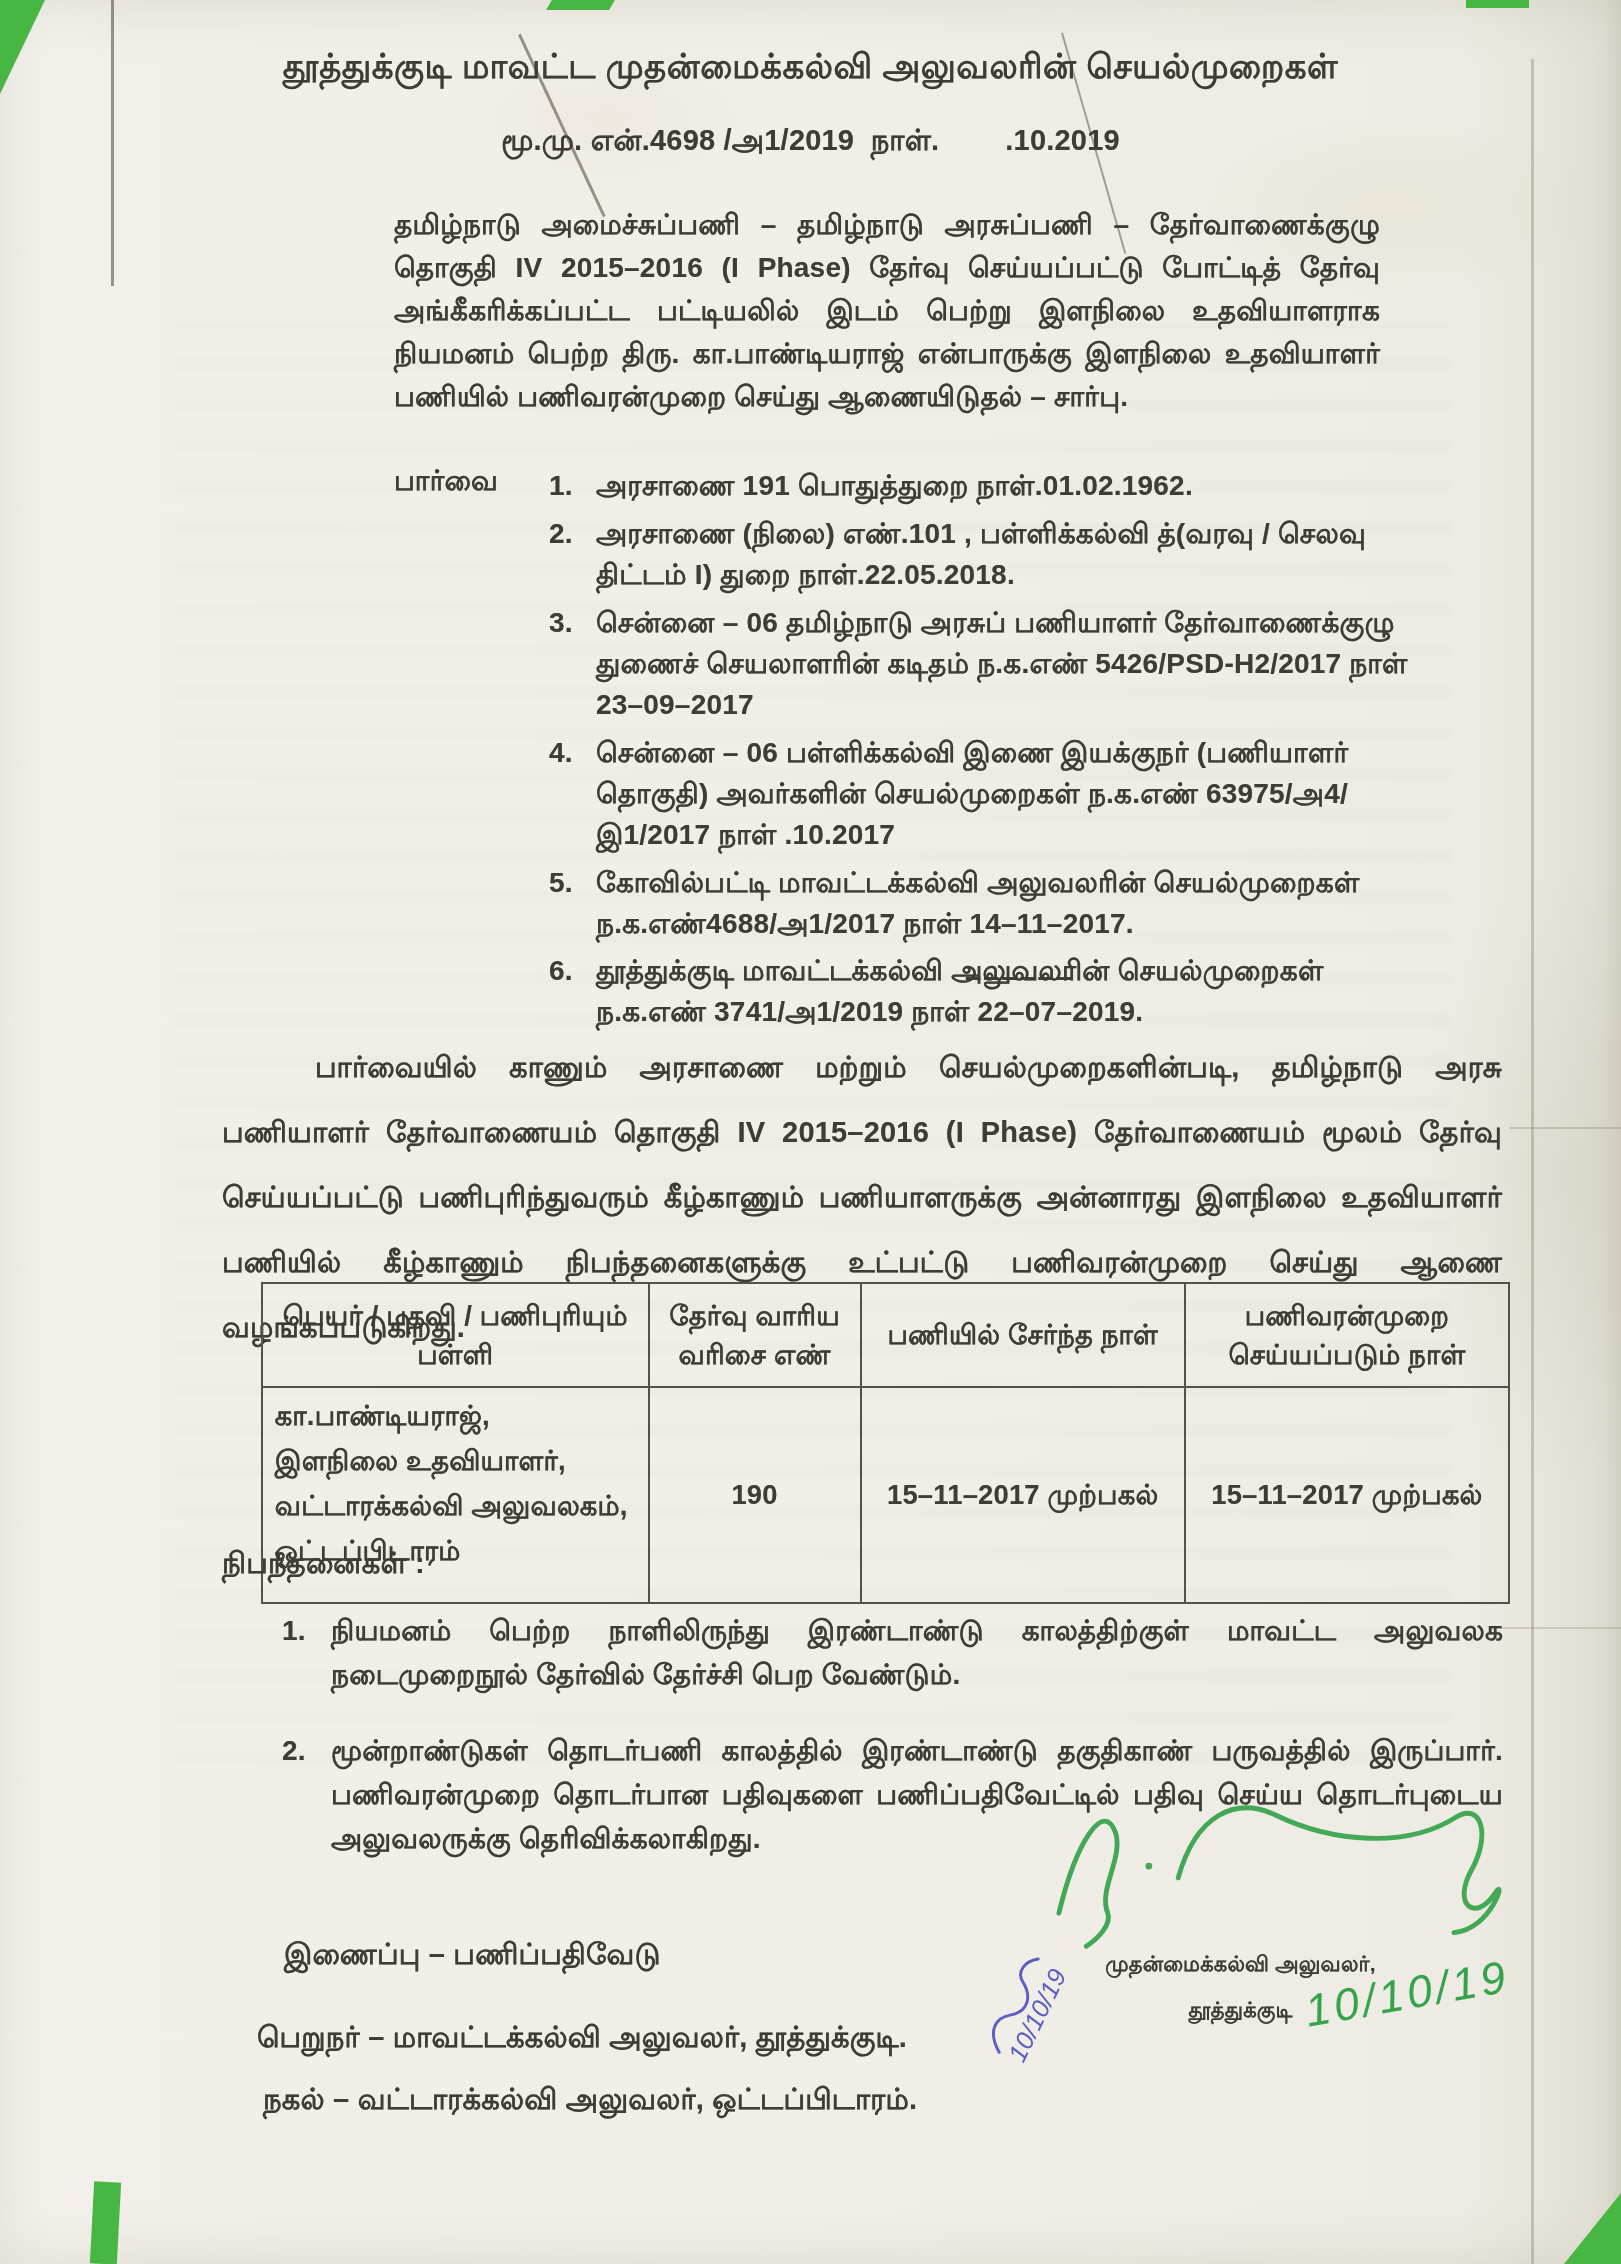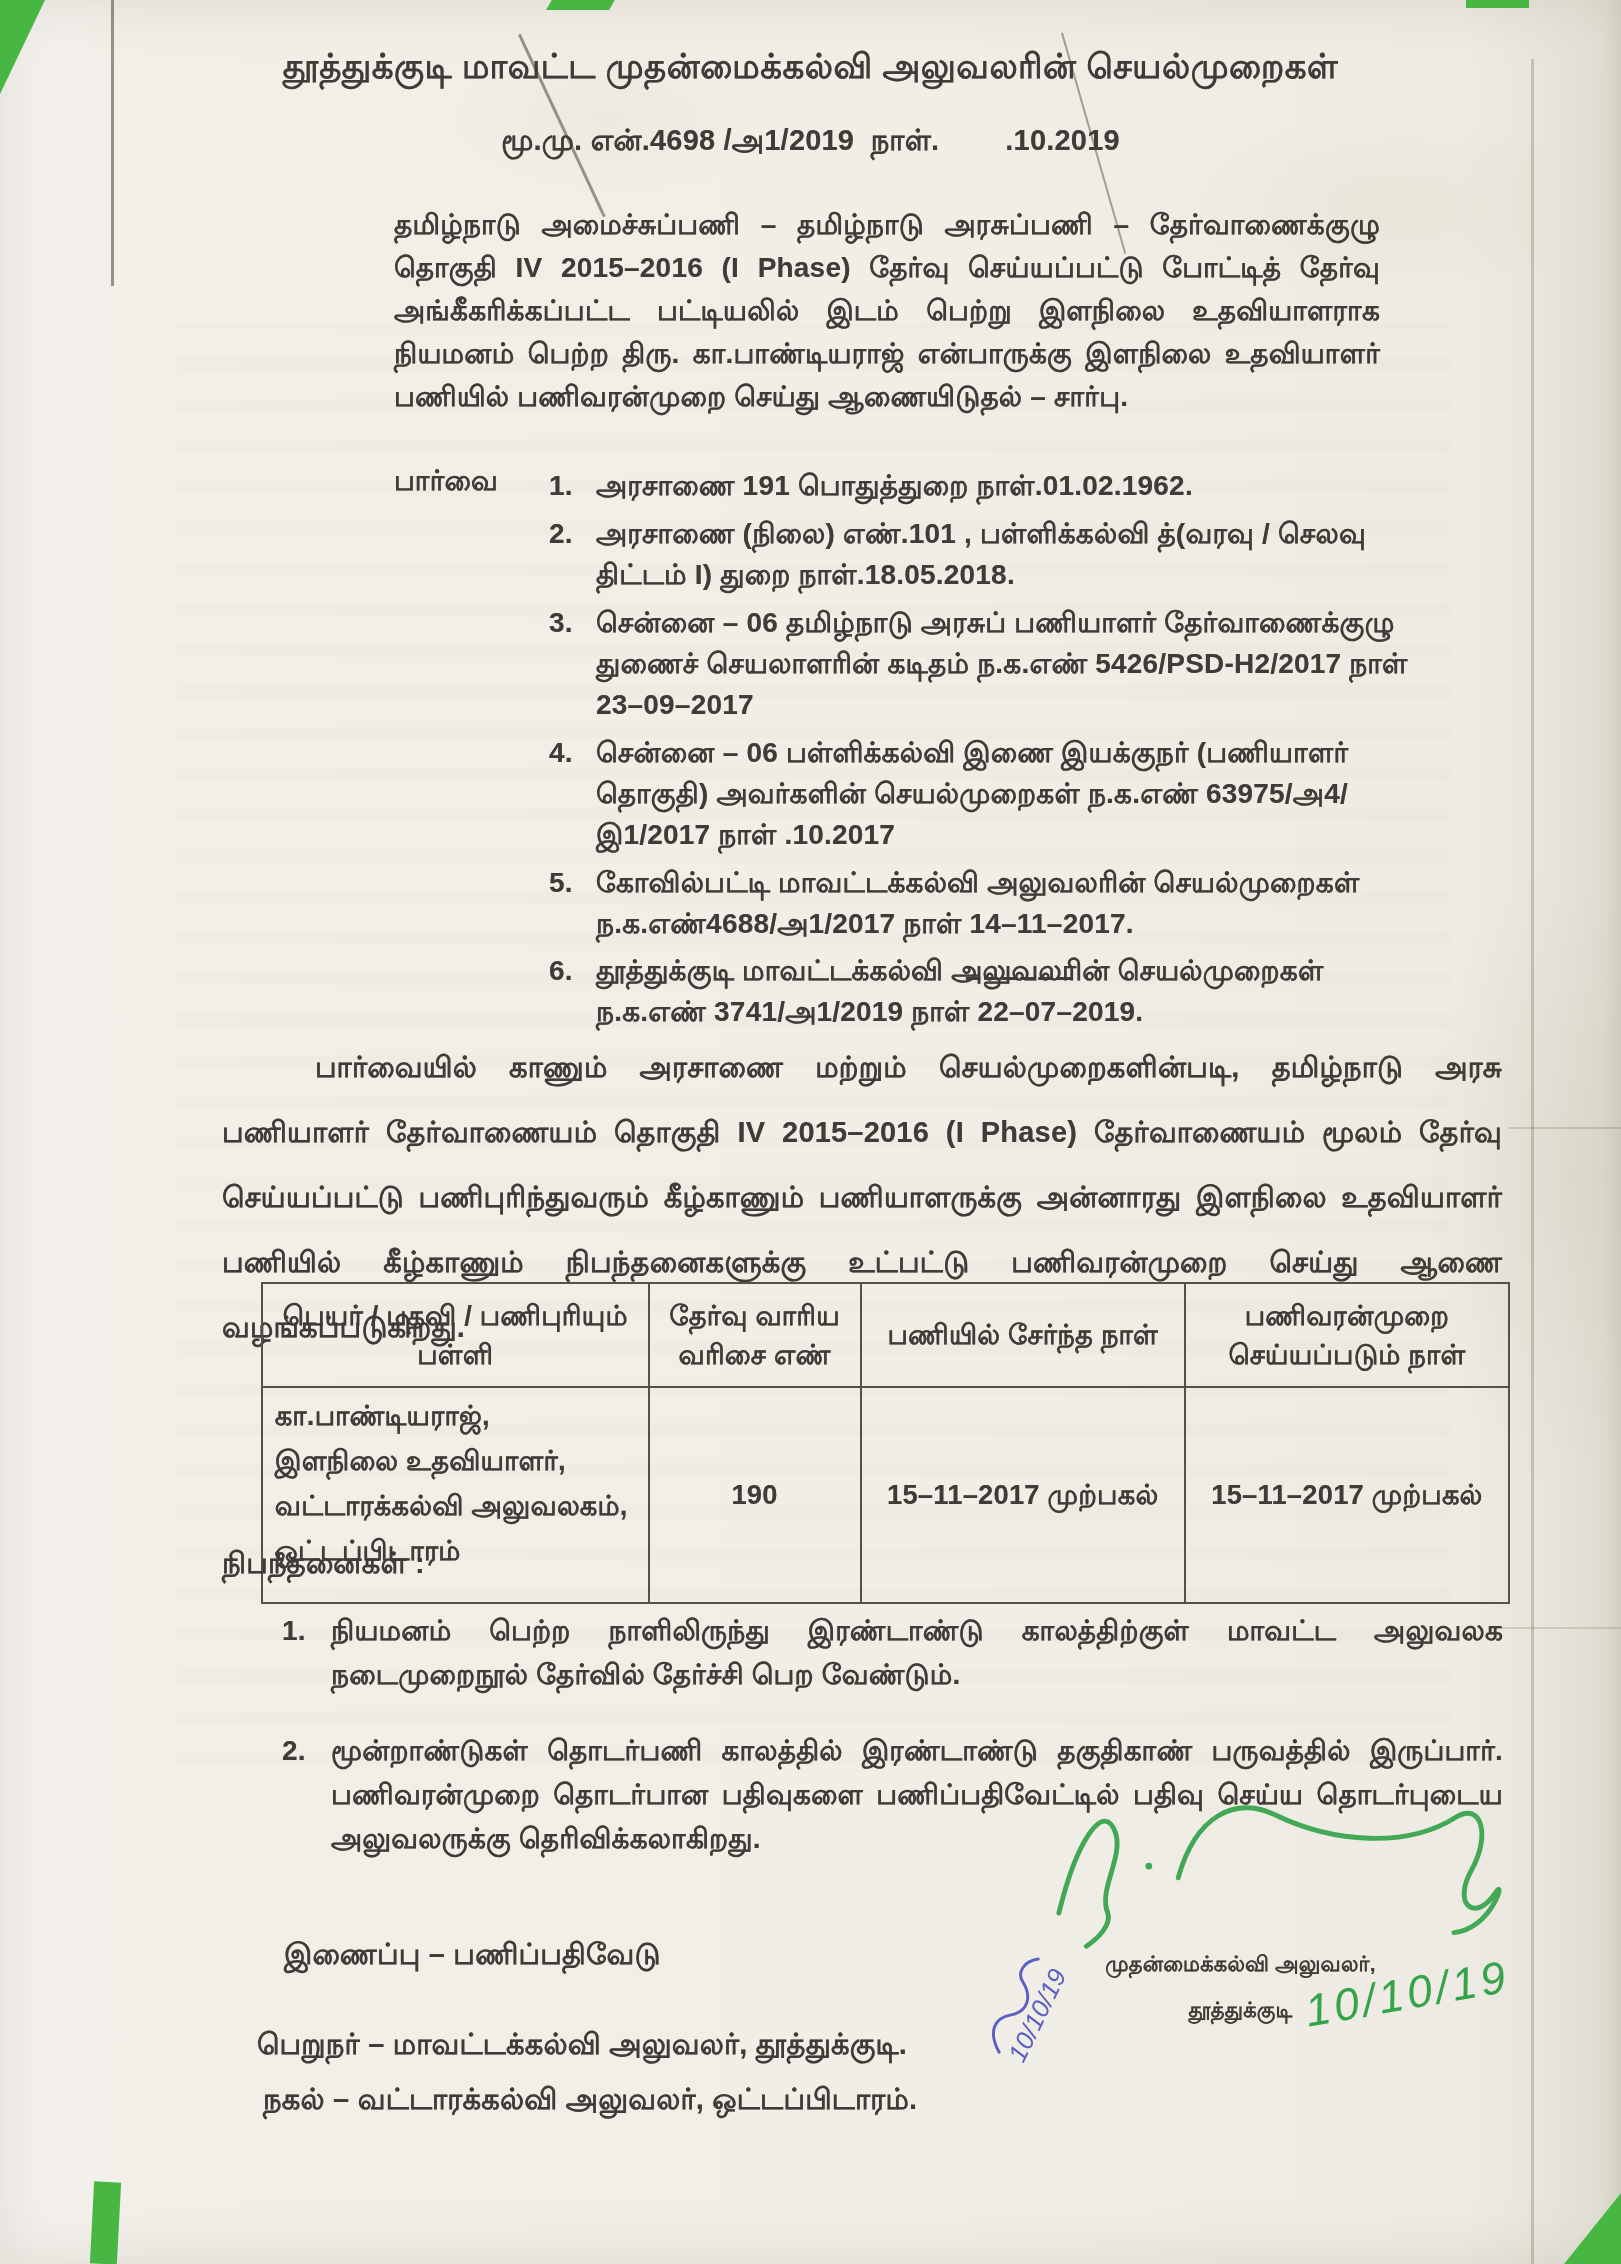--- a/index.html
+++ b/index.html
@@ -51,21 +51,21 @@
   td.namecell{padding:5.9px 5.9px 5.9px 11.8px;text-align:left;vertical-align:top;}
 
   #cond-heading{top:1547px;left:222px;font-size:29px;}
   .cond{left:282px;width:1221px;display:flex;}
   .cond .num{width:49px;flex:none;font-size:28px;line-height:44px;}
   .cond .ctx{flex:1;font-size:28px;line-height:44px;text-align:justify;}
   #cond-1{top:1609px;}
   #cond-2{top:1729px;}
 
   #enclosure{top:1938px;left:284px;font-size:29px;}
-  #recipient{top:2021px;left:257px;font-size:29px;margin-top:7px;}
+  #recipient{top:2021px;left:257px;font-size:29px;}
   #copyline{top:2065px;left:263px;font-size:29px;margin-top:18px;}
 
   #sig-block{top:1782px;left:1029px;width:490px;height:176px;}
   #signatory{top:1941px;left:1059px;width:363px;text-align:center;font-size:21px;line-height:46px;}
   #green-date{top:1968px;left:1304px;font-size:45px;color:var(--signature-green);
     transform:rotate(-10deg);font-style:italic;letter-spacing:3.9px;font-weight:normal;}
   #blue-mark{top:1980px;left:941px;width:167px;text-align:center;color:var(--handwriting-blue);
     transform:rotate(-64deg);font-size:25.5px;font-style:italic;font-weight:normal;}
   #blue-mark svg{display:block;margin:0 auto -3.9px auto;}
 
@@ -117,21 +117,21 @@
 
   <div class="abs label-row" id="parvai-row">
     <div class="lbl txt">பார்வை</div>
     <div class="ref-list">
       <div class="ref-item">
         <div class="num txt">1.</div>
         <div class="rtx txt">அரசாணை 191 பொதுத்துறை நாள்.01.02.1962.</div>
       </div>
       <div class="ref-item">
         <div class="num txt">2.</div>
-        <div class="rtx txt">அரசாணை (நிலை) எண்.101 , பள்ளிக்கல்வி த்(வரவு / செலவு திட்டம் I) துறை நாள்.18.05.2018.</div>
+        <div class="rtx txt">அரசாணை (நிலை) எண்.101 , பள்ளிக்கல்வி த்(வரவு / செலவு திட்டம் I) துறை நாள்.22.05.2018.</div>
       </div>
       <div class="ref-item">
         <div class="num txt">3.</div>
         <div class="rtx txt">சென்னை – 06 தமிழ்நாடு  அரசுப் பணியாளர் தேர்வாணைக்குழு துணைச் செயலாளரின் கடிதம் ந.க.எண் 5426/PSD-H2/2017 நாள் 23–09–2017</div>
       </div>
       <div class="ref-item">
         <div class="num txt">4.</div>
         <div class="rtx txt">சென்னை – 06 பள்ளிக்கல்வி இணை இயக்குநர் (பணியாளர் தொகுதி) அவர்களின் செயல்முறைகள் ந.க.எண் 63975/அ4/இ1/2017 நாள்  .10.2017</div>
       </div>
       <div class="ref-item">

